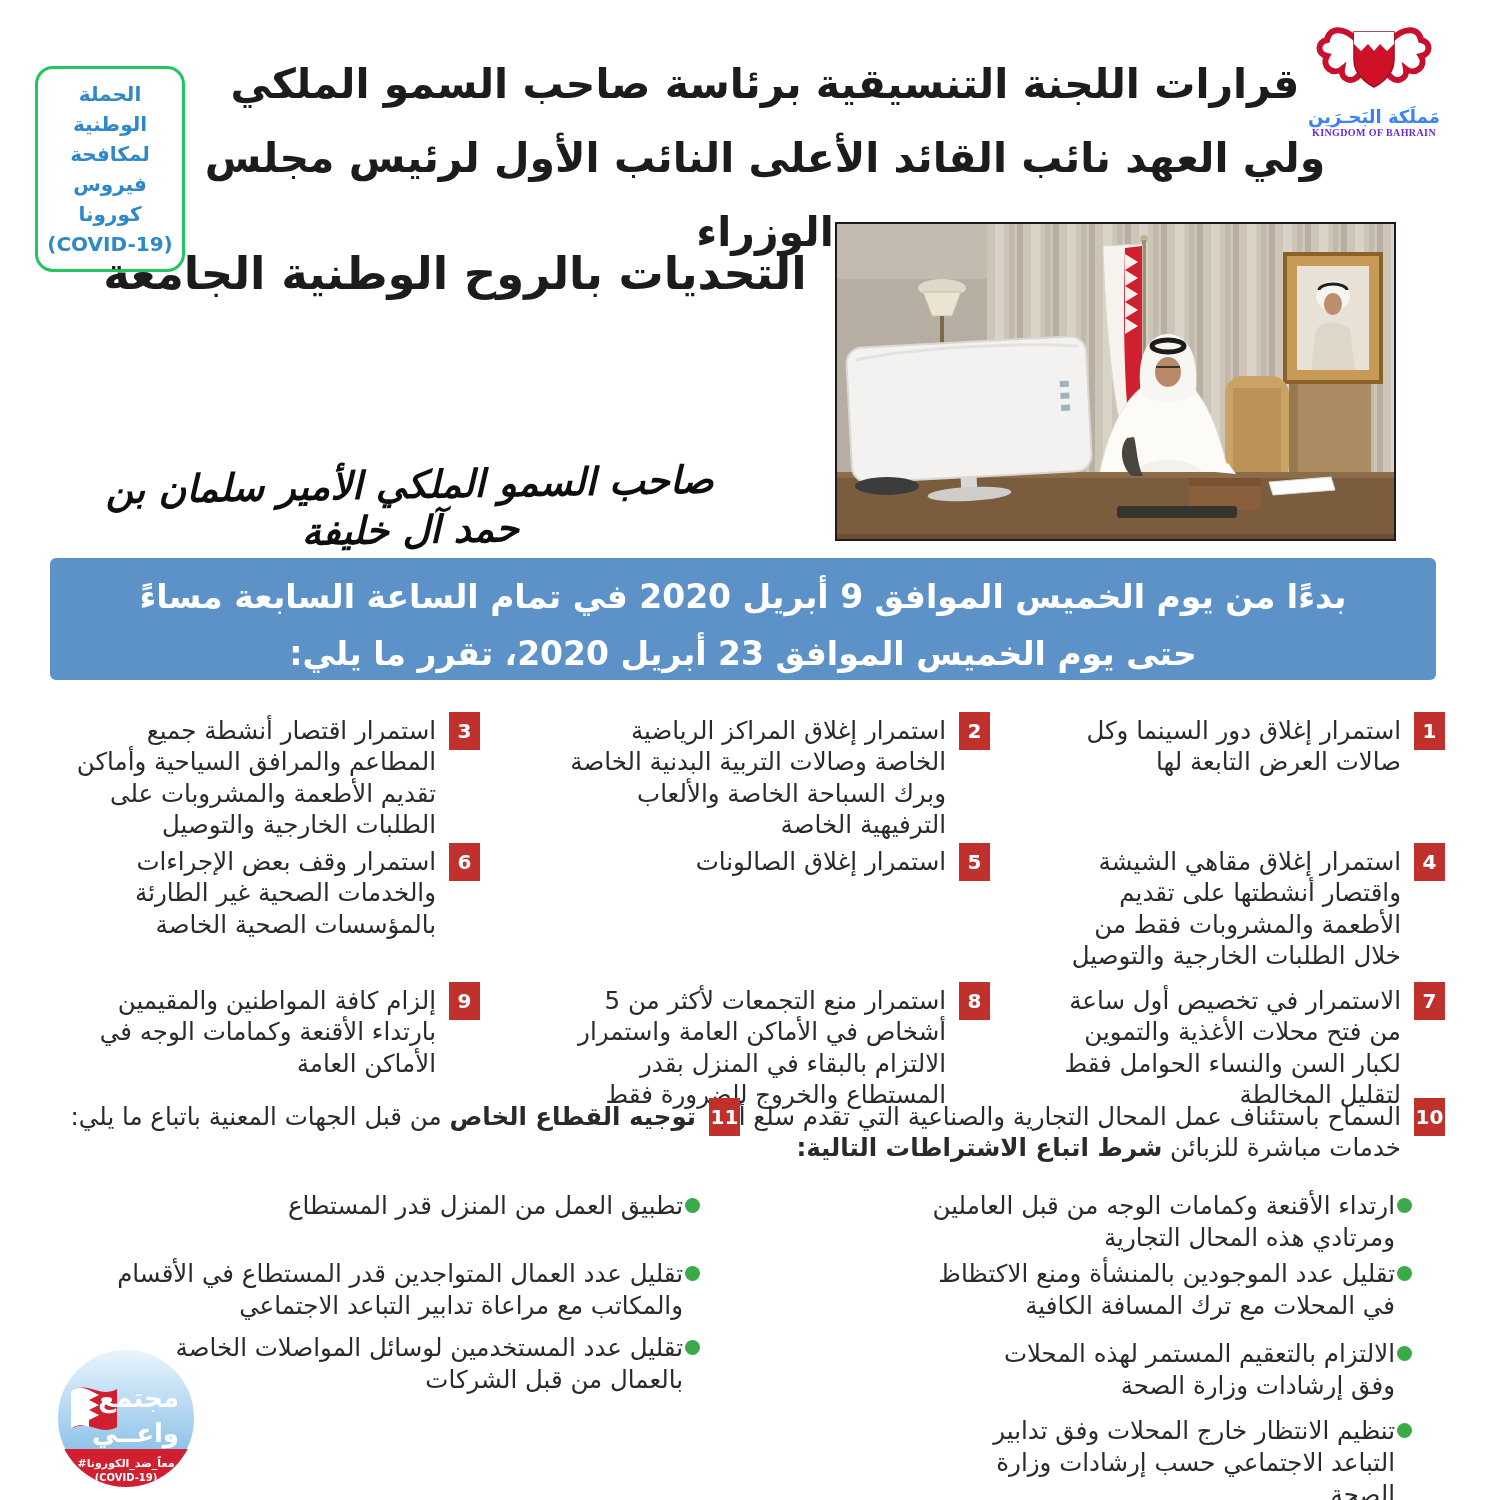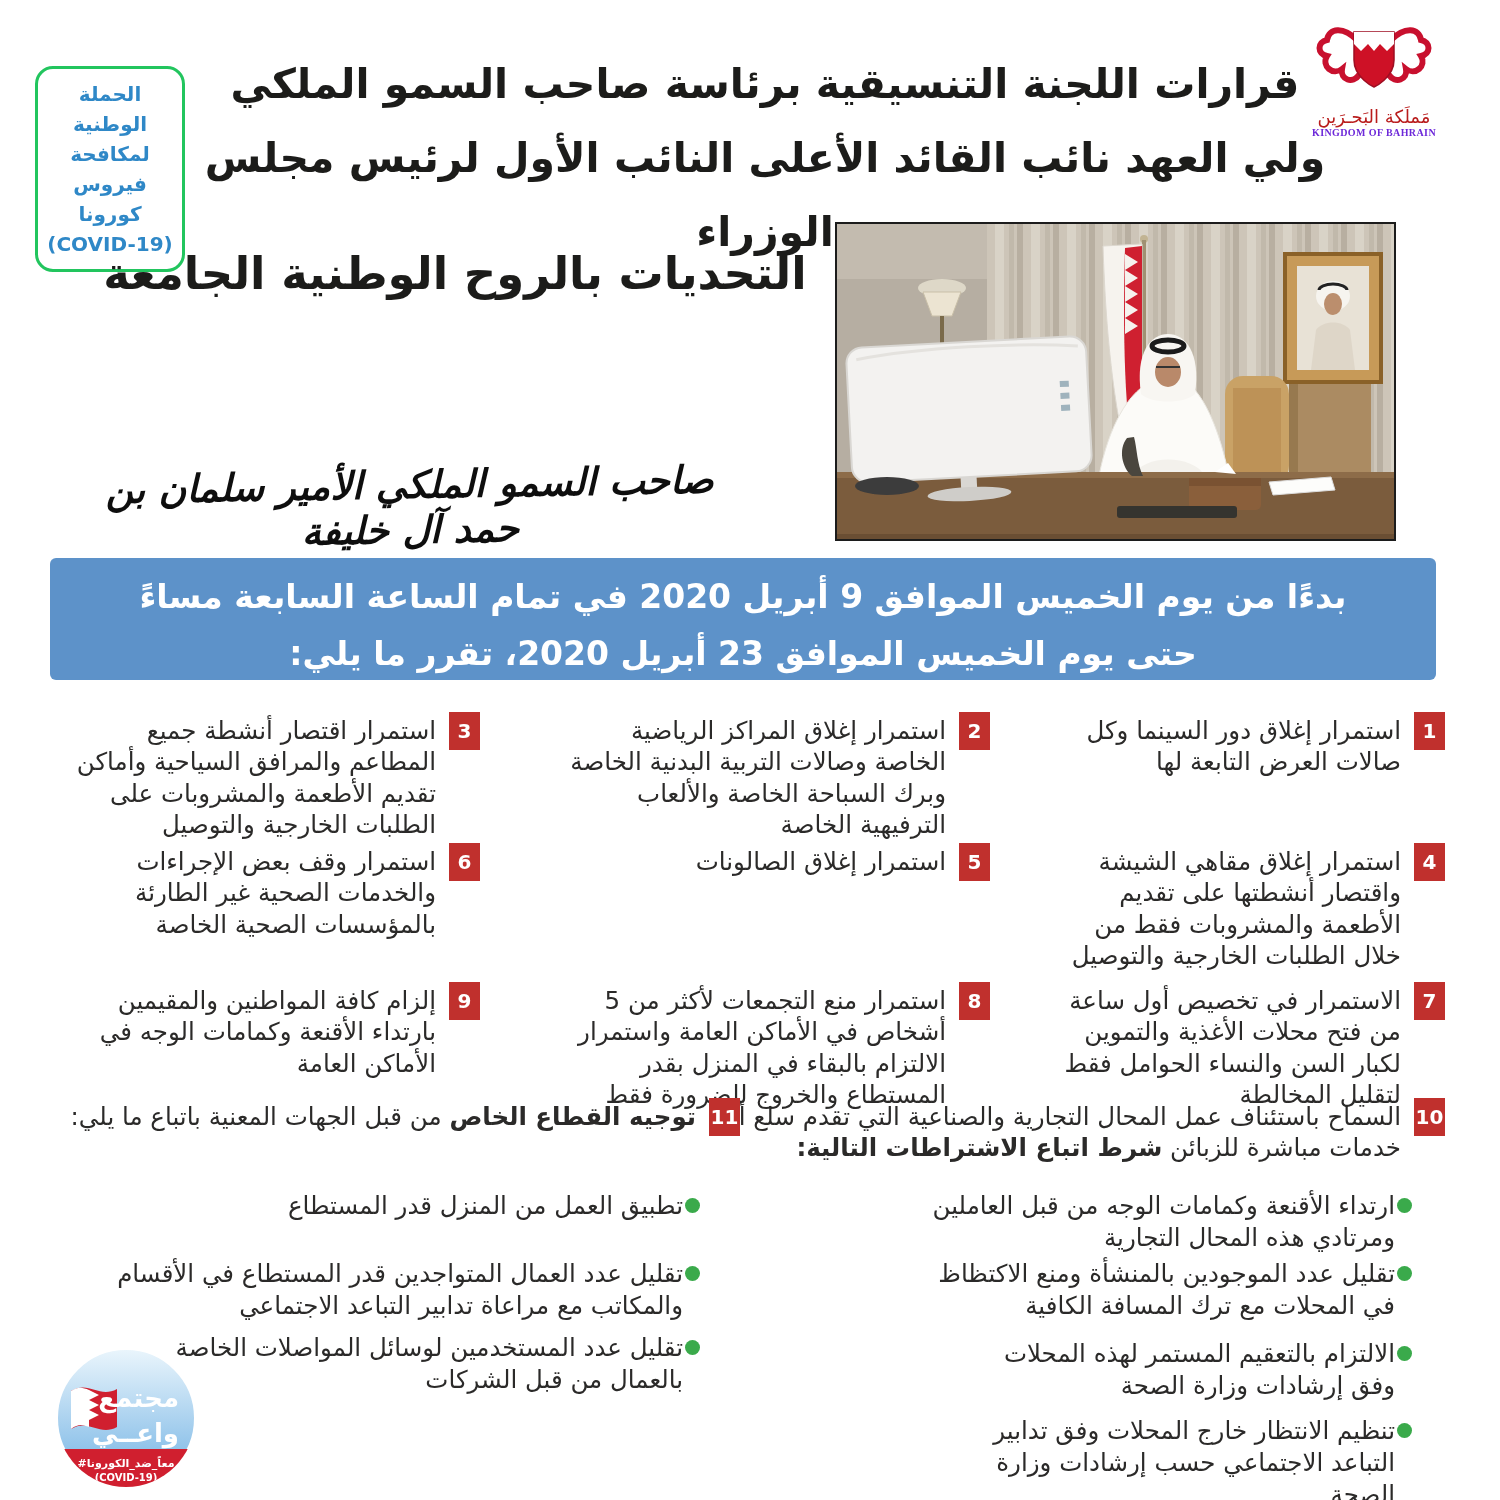--- a/index.html
+++ b/index.html
@@ -8,21 +8,21 @@
     font-family:"DejaVu Sans", sans-serif;overflow:hidden;color:#2b2a29;
   }
   
   .badge{
     position:absolute;left:35px;top:30px;width:150px;box-sizing:border-box;
     border:3px solid #22c55e;border-radius:18px;padding:10px 4px;
     text-align:center;color:#2f88c7;font-weight:bold;font-size:20px;
     line-height:1.5;direction:rtl;background:#fff;margin-top:36px;
   }
   .kingdom{position:absolute;right:16px;top:18px;width:220px;text-align:center;}
-  .kingdom .ar{font-size:18px;font-weight:normal;color:#b91c1c;margin-top:0px;direction:rtl;}
+  .kingdom .ar{font-size:18px;font-weight:bold;color:#3b82f6;margin-top:0px;direction:rtl;}
   .kingdom .en{font-family:"Liberation Serif", serif;font-size:10px;font-weight:bold;letter-spacing:.4px;color:#6d28d9;}
   .title{
     position:absolute;left:190px;top:48px;width:1150px;text-align:center;
     direction:rtl;font-weight:bold;font-size:41px;line-height:1.8;color:#1c1c1a;
   }
   
   .quote{
     position:absolute;left:80px;top:238px;width:750px;direction:rtl;text-align:center;
     font-weight:bold;font-size:45px;line-height:1.62;color:#1c1c1a;
   }

